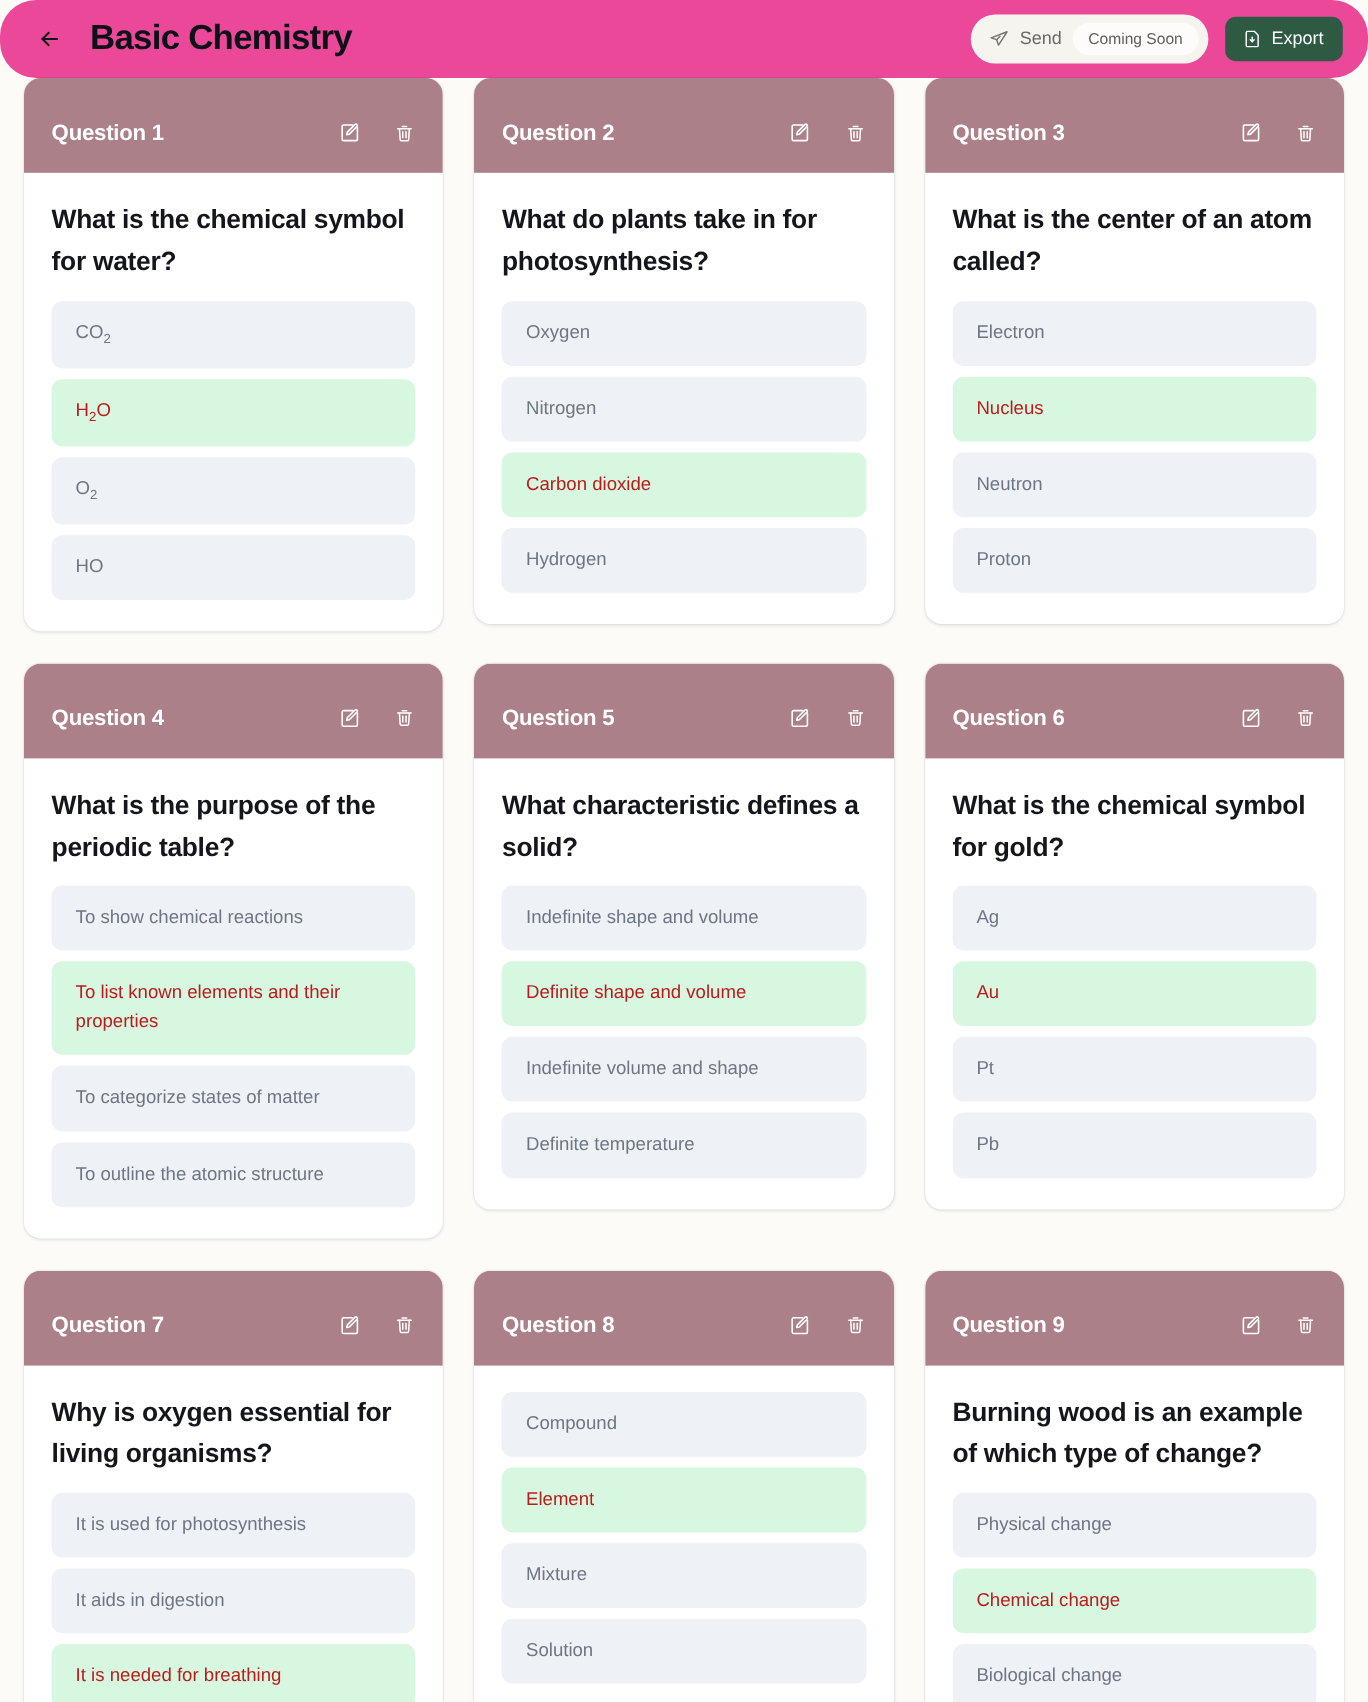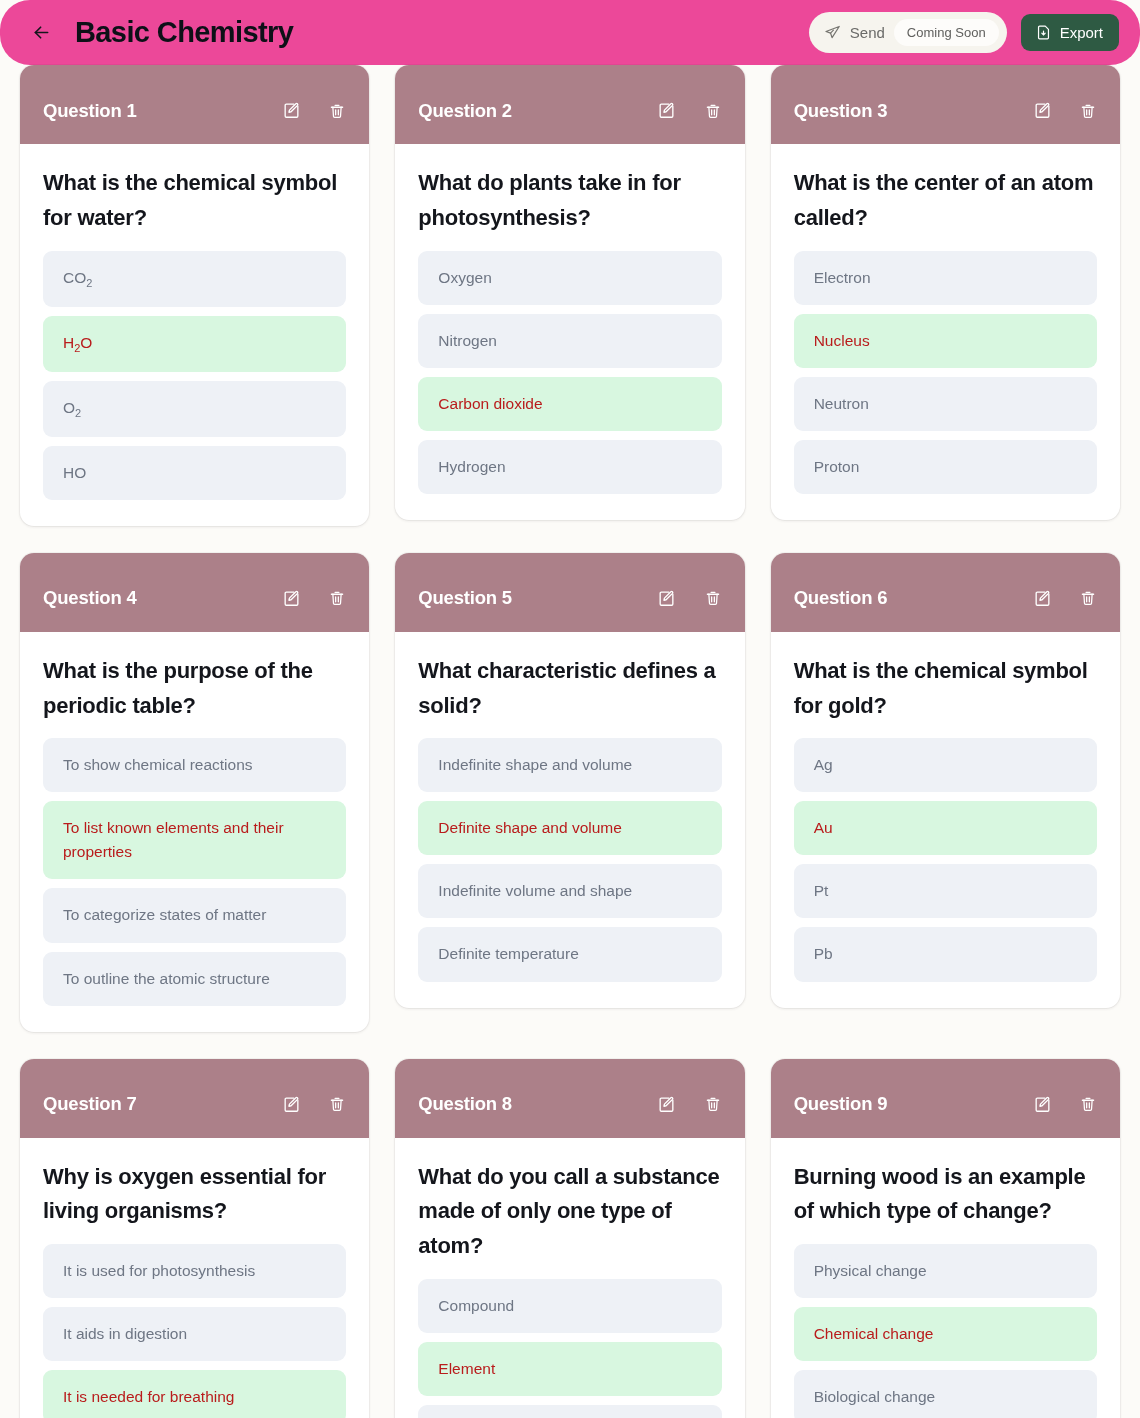--- a/index.html
+++ b/index.html
@@ -468,21 +468,20 @@
                 <path d="M9.5 4.5h5"></path>
                 <path d="M6.5 7l.8 12.1a1.5 1.5 0 001.5 1.4h6.4a1.5 1.5 0 001.5-1.4L17.5 7"></path>
                 <path d="M10.2 10.5v6.5"></path>
                 <path d="M13.8 10.5v6.5"></path>
               </svg>
             </span>
           </button>
         </div>
       </div>
       <div class="card-body">
-        <div class="question-text">What do you call a substance made of only one type of atom?</div>
         <div class="options">
           <div class="option">Compound</div>
           <div class="option correct">Element</div>
           <div class="option">Mixture</div>
           <div class="option">Solution</div>
         </div>
       </div>
     </div>
     <div class="card">
       <div class="card-head">

